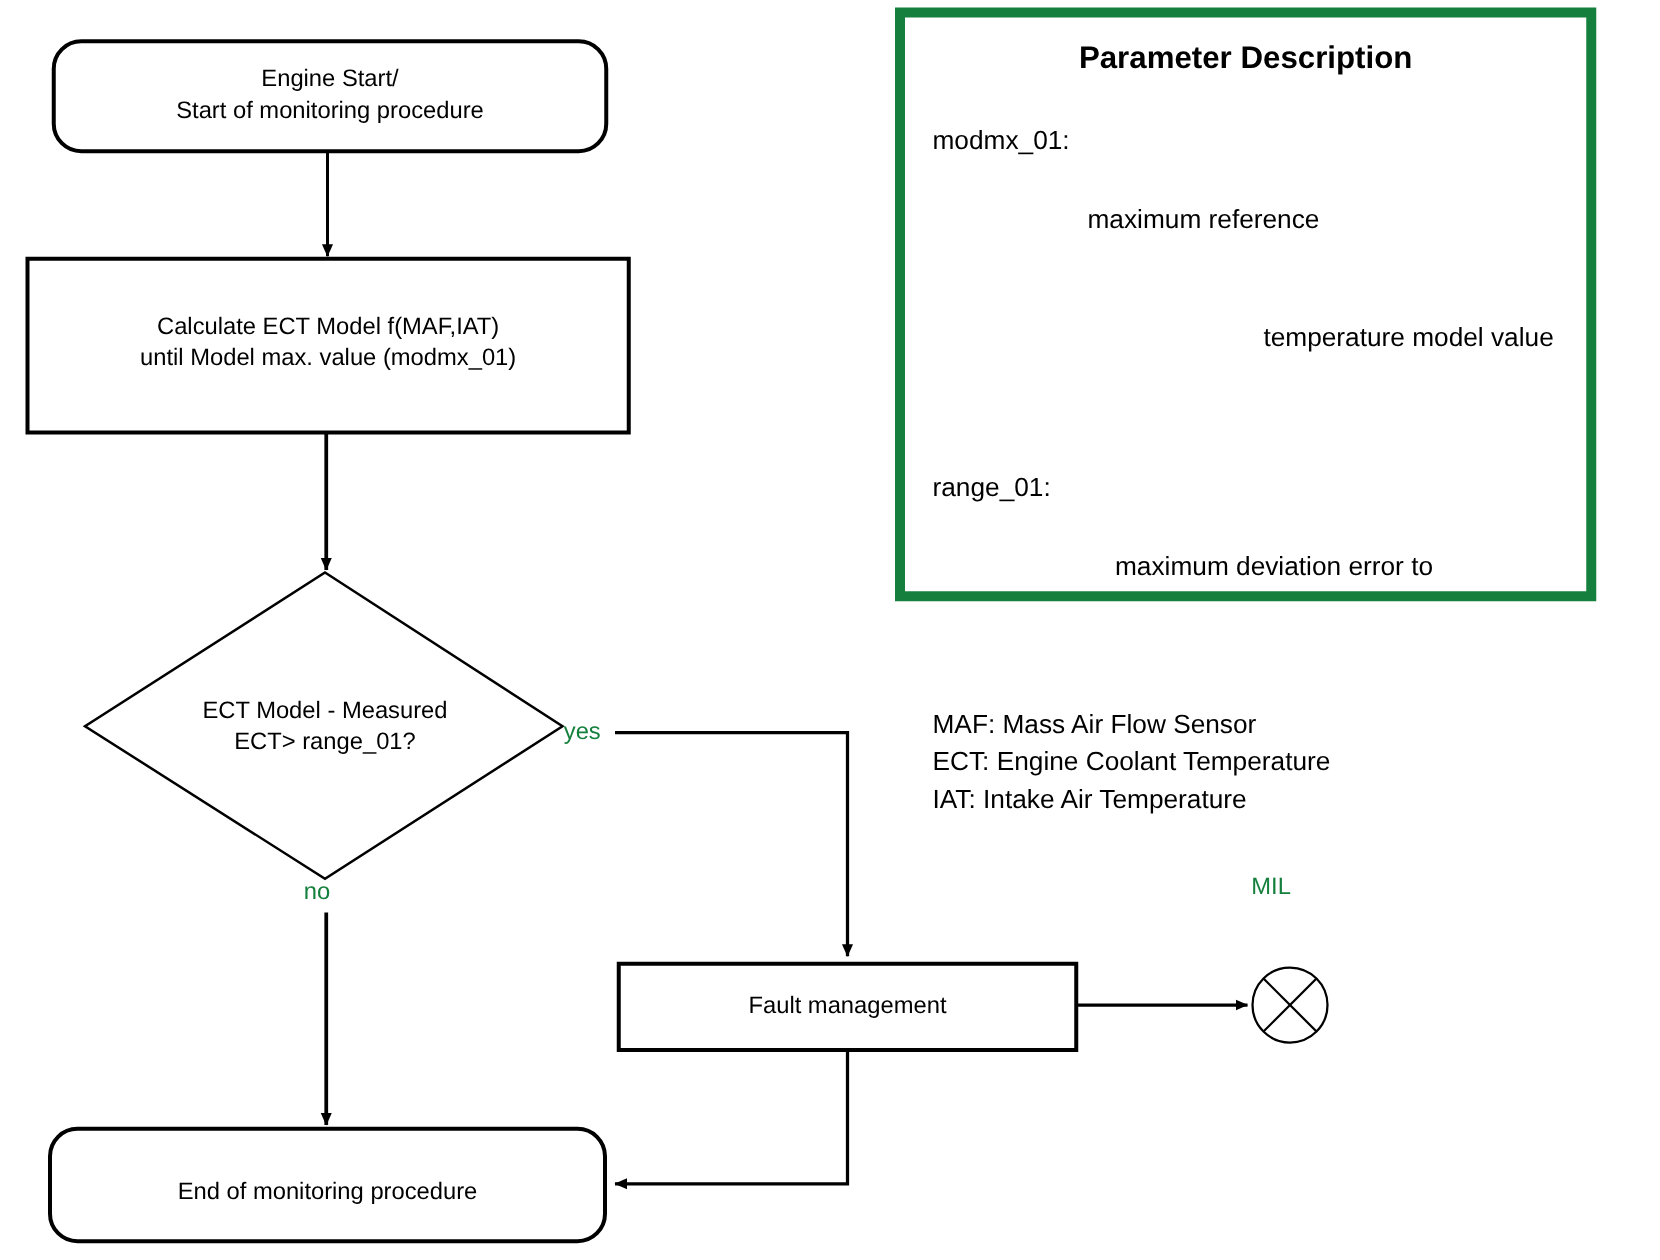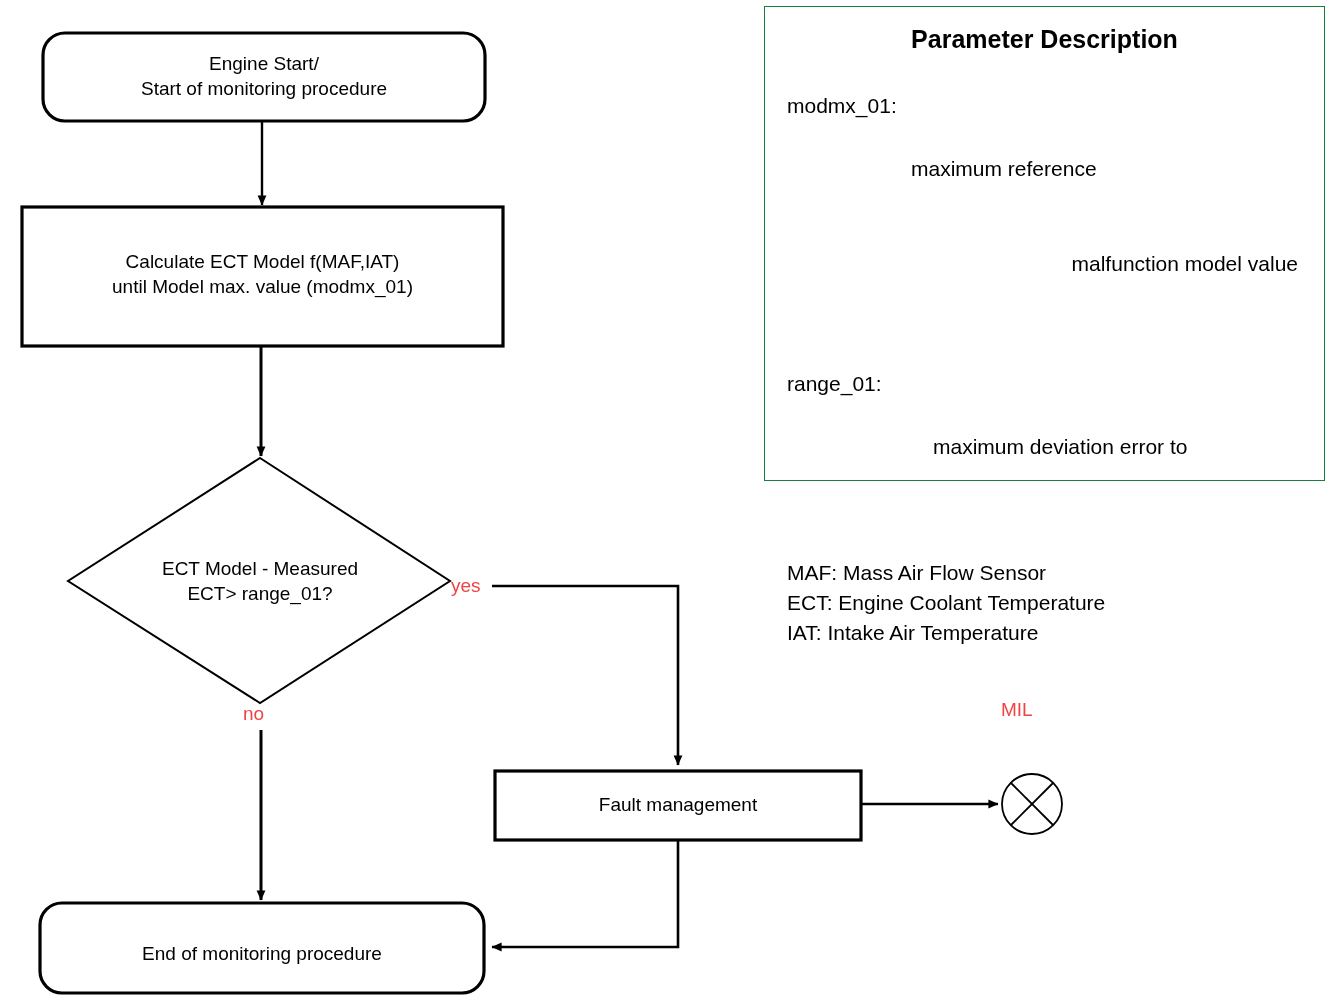--- a/index.html
+++ b/index.html
@@ -52,37 +52,36 @@
   }
   
   #end-node {
     left: 40px; top: 903px; width: 444px; height: 102px;
     display: flex; align-items: center; justify-content: center;
   }
   
   .edge-label {
     position: absolute;
     font-size: 19px;
-    color: #ef4444;
+    color: #15803d;
     white-space: pre;
     pointer-events: none;
   }
   #label-yes { left: 451px; top: 575px; }
   #label-no  { left: 243px; top: 703px; }
   #label-mil { left: 1001px; top: 699px; }
 
   
   #param-panel {
     position: absolute;
     left: 716px; top: 6px;
     width: 561px; height: 475px;
-    border: 1px solid #15803d;
+    border: 8px solid #15803d;
     box-sizing: border-box;
     background: #fff;
-    margin-left: 48px;
   }
   #param-title {
     text-align: center;
     font-size: 25px;
     font-weight: bold;
     margin-top: 18px;
     white-space: pre;
   }
   .param-entry {
     display: flex;
@@ -163,21 +162,21 @@
 
 <div class="edge-label" id="label-mil">MIL</div>
 
 <div id="param-panel">
   <div id="param-title">Parameter Description</div>
 
   <div class="param-entry" id="param-entry-modmx">
     <div class="param-key">modmx_01:</div>
     <div class="param-val">
       <div>maximum reference</div>
-      <div style="text-align:right; padding-right:26px;">malfunction model value</div>
+      <div style="text-align:right; padding-right:26px;">temperature model value</div>
     </div>
   </div>
 
   <div class="param-entry" id="param-entry-range">
     <div class="param-key">range_01:</div>
     <div class="param-val">
       <div style="padding-left:22px;">maximum deviation error to</div>
     </div>
   </div>
 

